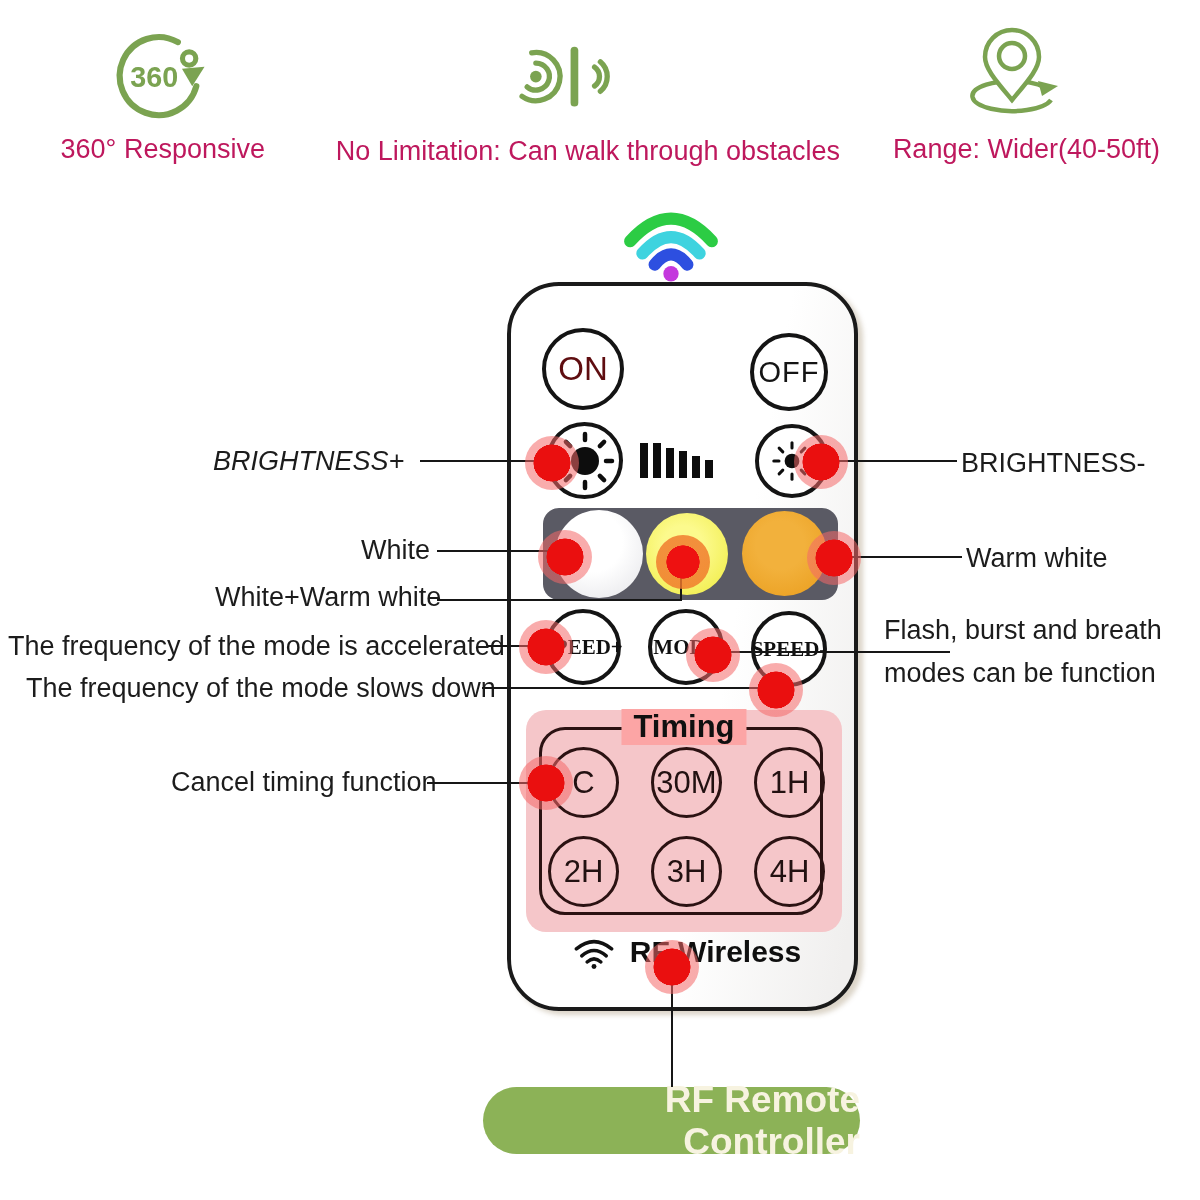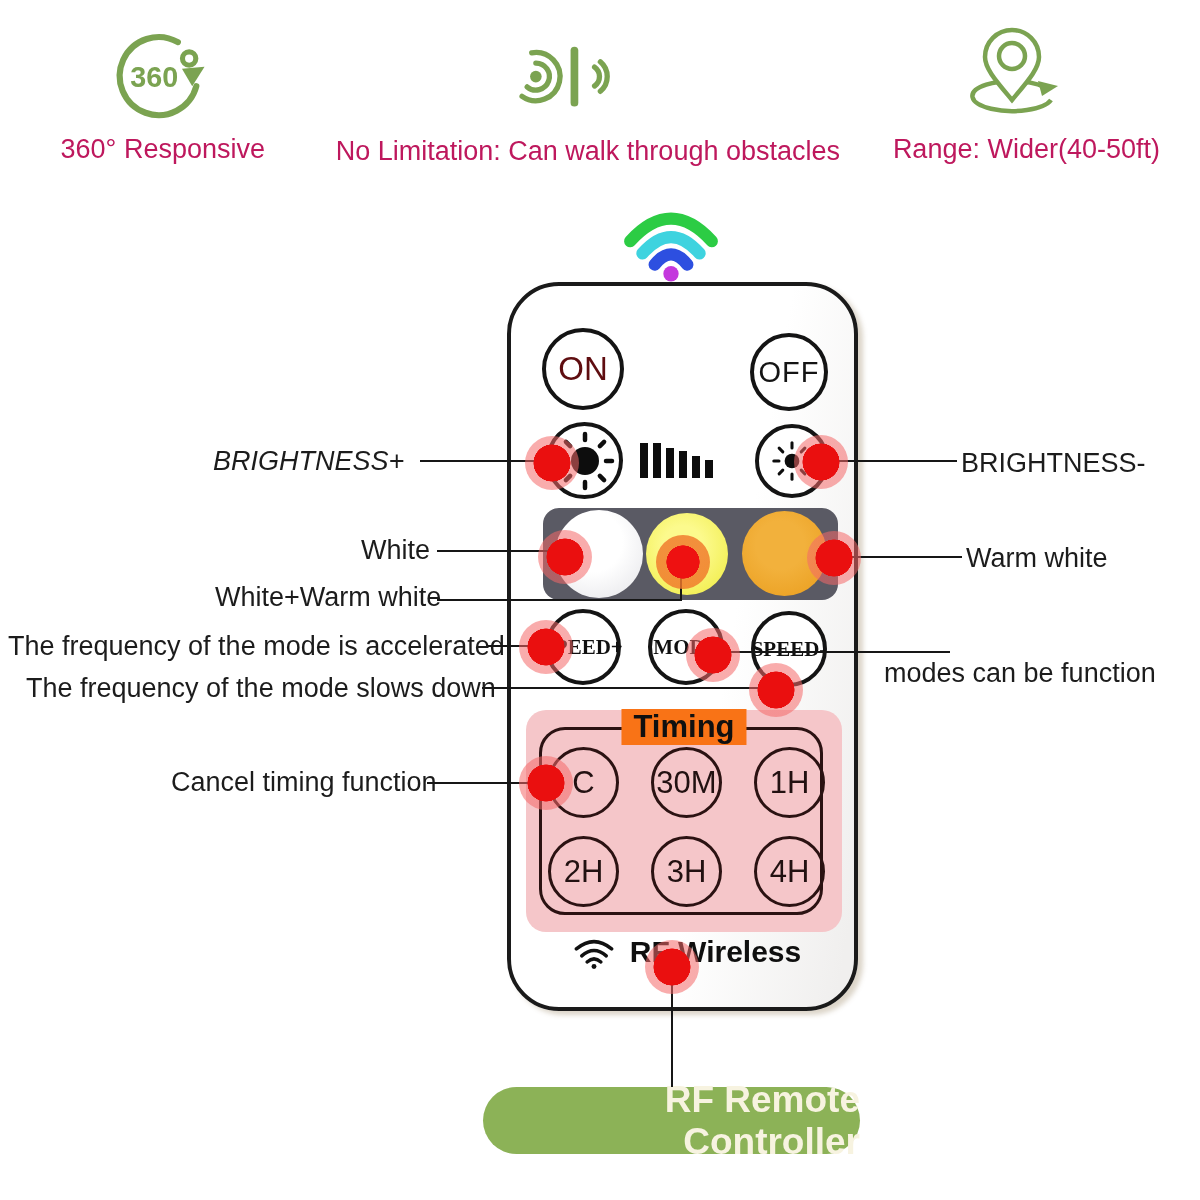--- a/index.html
+++ b/index.html
@@ -36,21 +36,21 @@
   .c-orange{left:199px;top:3px;width:85px;height:85px;
            background:radial-gradient(circle at 45% 40%,#f2b13c 35%,#e99c1b 100%);}
 
   .btn-speed{font-family:"Liberation Serif",serif;font-weight:700;font-size:21px;color:#101010;}
 
   .timing{position:absolute;left:15px;top:424px;width:316px;height:222px;
           background:#f5c6c9;border-radius:20px;}
   .timing-border{position:absolute;left:13px;top:17px;width:284px;height:188px;
           box-sizing:border-box;border:3px solid #2b1212;border-radius:26px;}
   .timing-legend{position:absolute;left:50%;top:-1px;transform:translateX(-50%);
-          background:#f97316;padding:0 12px;font-size:31px;font-weight:700;color:#101010;z-index:2;}
+          background:#fca5a5;padding:0 12px;font-size:31px;font-weight:700;color:#101010;z-index:2;}
   .tbtn{position:absolute;width:71px;height:71px;box-sizing:border-box;border:3px solid #2b1212;
         border-radius:50%;display:flex;align-items:center;justify-content:center;
         font-size:31px;color:#221111;}
 
   .rf-row{position:absolute;left:45px;top:646px;width:260px;height:40px;
           display:flex;align-items:center;justify-content:center;gap:13px;}
   .rf-label{font-size:30px;font-weight:700;color:#0f0f0f;white-space:nowrap;}
 
   
   .hline{position:absolute;height:2px;background:#161616;z-index:30;}
@@ -231,20 +231,21 @@
   <div class="dot" style="left:519px;top:756px;"></div>
   <div class="dot" style="left:645px;top:940px;"></div>
 
   <div class="lab" style="left:213px;top:446px;font-style:italic;">BRIGHTNESS+</div>
   <div class="lab" style="left:961px;top:448px;">BRIGHTNESS-</div>
   <div class="lab" style="left:361px;top:535px;">White</div>
   <div class="lab" style="left:966px;top:543px;">Warm white</div>
   <div class="lab" style="left:215px;top:582px;">White+Warm white</div>
   <div class="lab" style="left:8px;top:631px;">The frequency of the mode is accelerated</div>
   <div class="lab" style="left:26px;top:673px;">The frequency of the mode slows down</div>
+  <div class="lab" style="left:884px;top:615px;">Flash, burst and breath</div>
   <div class="lab" style="left:884px;top:658px;">modes can be function</div>
   <div class="lab" style="left:171px;top:767px;">Cancel timing function</div>
 
   <div class="footer-pill">
     <span>RF Remote Controller</span>
   </div>
 
 </div>
 
 </body></html>

